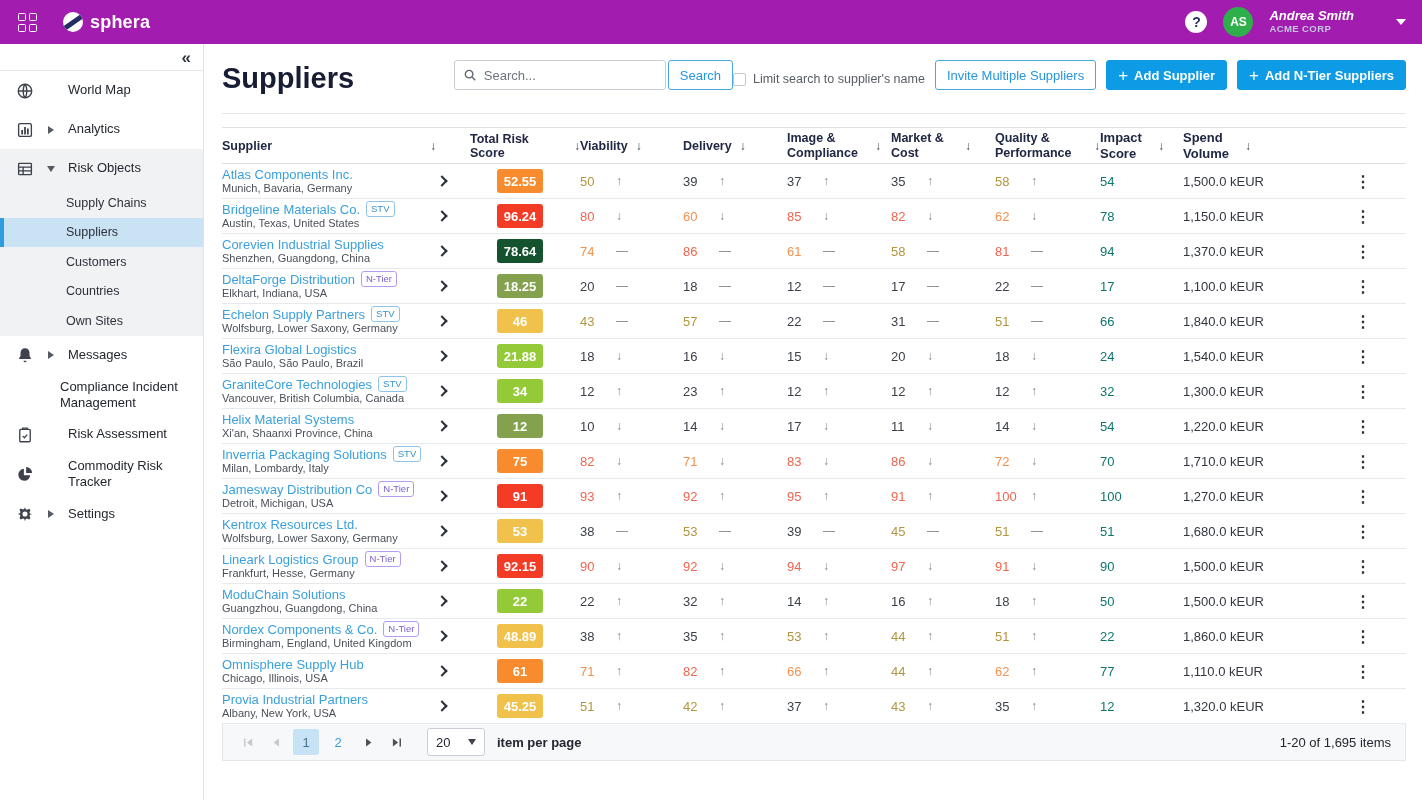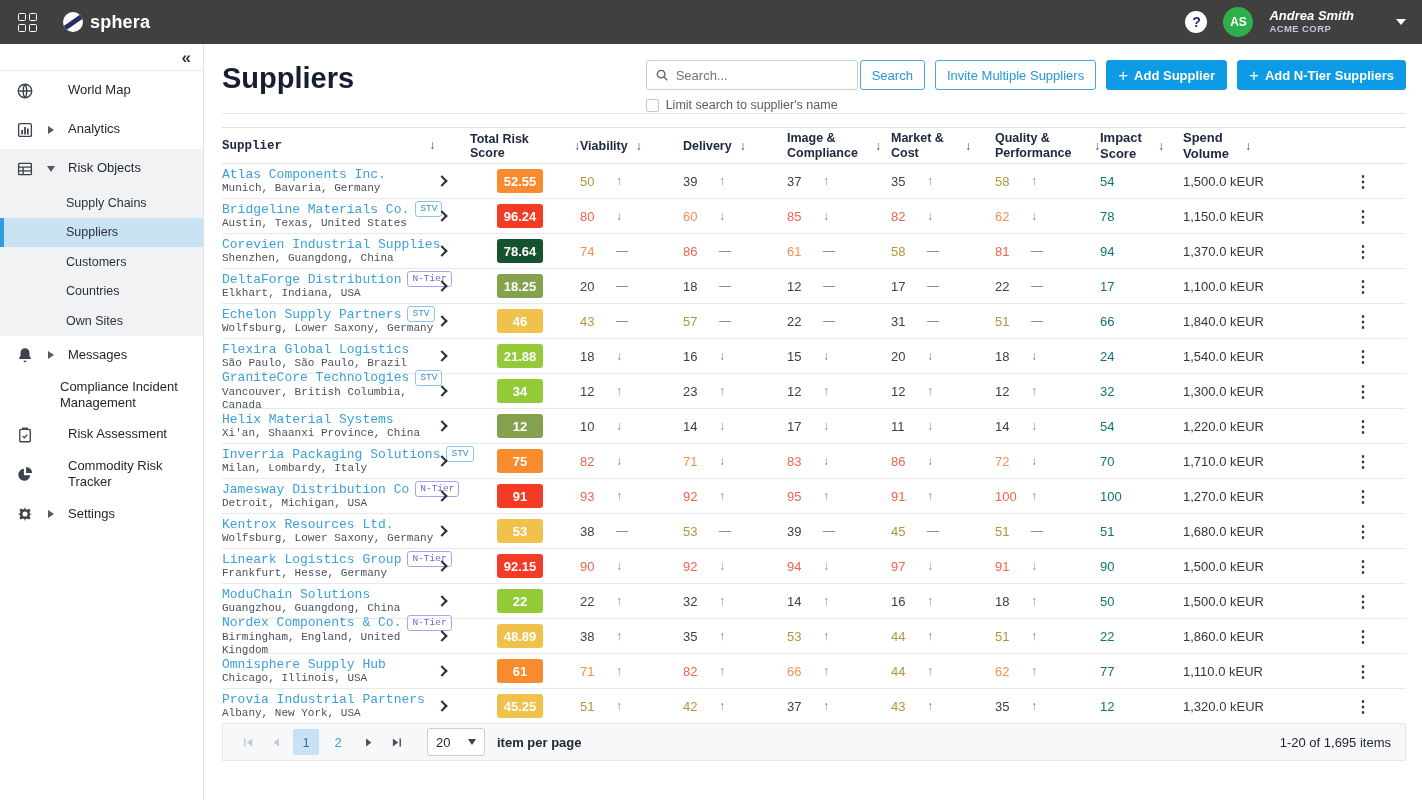--- a/index.html
+++ b/index.html
@@ -1,20 +1,20 @@
 <!DOCTYPE html>
 <html><head>
 <meta charset="utf-8">
 <style>
   * { margin:0; padding:0; box-sizing:border-box; }
   html,body { width:1422px; height:800px; overflow:hidden; background:#fff;
     font-family:"Liberation Sans", sans-serif; color:#2b2f38; }
 
   
-  .navbar { height:44px; background:#404040; display:flex; align-items:center; padding:0 16px 0 18px; }
+  .navbar { height:44px; background:#a21caf; display:flex; align-items:center; padding:0 16px 0 18px; }
   .grid-icon { display:grid; grid-template-columns:8px 8px; grid-gap:3px; margin-right:26px; cursor:pointer; }
   .grid-icon span { width:8px; height:8px; border:1.6px solid #fff; border-radius:1.5px; }
   .brand { display:flex; align-items:center; gap:7px; }
   .brand-mark { width:20px; height:20px; border-radius:50%; background:#fff; position:relative; overflow:hidden; }
   .brand-mark::after { content:""; position:absolute; left:-3px; top:8px; width:26px; height:5px; background:#252e63; transform:rotate(-35deg); border-radius:3px; }
   .brand-name { color:#fff; font-size:18px; font-weight:700; letter-spacing:.2px; }
   .nav-right { margin-left:auto; display:flex; align-items:center; gap:16px; }
   .help-icon { width:22px; height:22px; border-radius:50%; background:#fff; color:#252e63; font-weight:700; font-size:14px; display:flex; align-items:center; justify-content:center; cursor:pointer; }
   .avatar { width:30px; height:30px; border-radius:50%; background:#2fae4c; color:#fff; font-size:12px; font-weight:700; display:flex; align-items:center; justify-content:center; }
   .user-block { line-height:1.15; margin-right:26px; }
@@ -43,21 +43,21 @@
   .risk-group { background:#f1f2f4; }
   .sub-item { display:flex; align-items:center; height:29.5px; padding-left:66px; font-size:12.5px; color:#2c313a; cursor:pointer; }
   .sub-item.active { background:#c9e3f4; border-left:4px solid #2e9ddf; padding-left:62px; }
 
   
   .main { flex:1; padding:0 16px 0 18px; position:relative; }
   .page-title { font-size:29px; font-weight:700; color:#191d33; margin-top:18px; }
   .head-divider { border-bottom:1px solid #e3e6ea; margin-top:18px; }
 
   .head-controls { position:absolute; top:16px; right:16px; display:flex; gap:10px; align-items:flex-start; }
-  .search-wrap { display:flex; flex-direction:column; }
+  .search-wrap { display:flex; flex-direction:row; }
   .search-row { display:flex; gap:2px; }
   .search-box { width:212px; height:30px; border:1px solid #c8cdd4; border-radius:3px; display:flex; align-items:center; padding:0 8px; background:#fff; }
   .search-box svg { width:14px; height:14px; color:#5f6670; flex-shrink:0; }
   .search-box input { border:none; outline:none; font-size:13px; margin-left:7px; width:100%; color:#333; font-family:inherit; }
   .search-box input::placeholder { color:#6f757d; }
   .btn { height:30px; border-radius:3px; font-size:13px; display:flex; align-items:center; padding:0 11px; cursor:pointer; white-space:nowrap; }
   .btn-outline { background:#fff; border:1px solid #49a8e2; color:#2696dd; }
   .btn-primary { background:#0d9be6; border:1px solid #0d9be6; color:#fff; font-weight:600; }
   .plus { font-size:17px; font-weight:400; margin-right:6px; line-height:1; }
   .check-row { display:flex; align-items:center; margin-top:8px; gap:7px; }
@@ -67,21 +67,21 @@
   
   .tabs { display:flex; gap:30px; margin-top:16px; border-bottom:1px solid #e4e7ea; width:620px; }
   .tab { font-size:13px; color:#2d3138; padding:2px 2px 9px; cursor:pointer; border-bottom:3px solid transparent; margin-bottom:-1px; }
   .tab.active { border-bottom-color:#57abe0; }
 
   
   .tbl { margin-top:13px; width:1184px; }
   .thead { display:flex; align-items:center; height:37px; border-top:1px solid #dcdfe4; border-bottom:1px solid #dcdfe4; font-size:12.5px; font-weight:700; color:#212843; }
   .trow { display:flex; align-items:center; height:35px; border-bottom:1px solid #e7eaed; }
   .cell { flex-shrink:0; display:flex; align-items:center; }
-  .c-supplier { width:238px;font-family:Liberation Mono, monospace; }
+  .c-supplier { width:238px; }
   .c-score { width:120px; justify-content:center; }
   .c-m1 { width:103px; } .c-m2,.c-m3,.c-m4 { width:104px; } .c-m5 { width:105px; }
   .c-impact { width:83px; font-size:13px; color:#0f766e; }
   .c-spend { width:137px; font-size:13px; color:#33373f; }
   .c-kebab { width:86px; justify-content:center; }
   .sort-arrow { font-size:12px; color:#40454e; font-weight:400; margin-left:8px; }
   .h-sup { justify-content:space-between; padding-right:24px; }
   .h-score { justify-content:center; gap:14px; padding-left:10px; }
   .hw { line-height:1.18; display:inline-block; }
   .hw5 { max-width:80px; } .hw6 { max-width:66px; } .hw7 { max-width:92px; } .hw8 { max-width:50px; } .hw9 { max-width:54px; }

